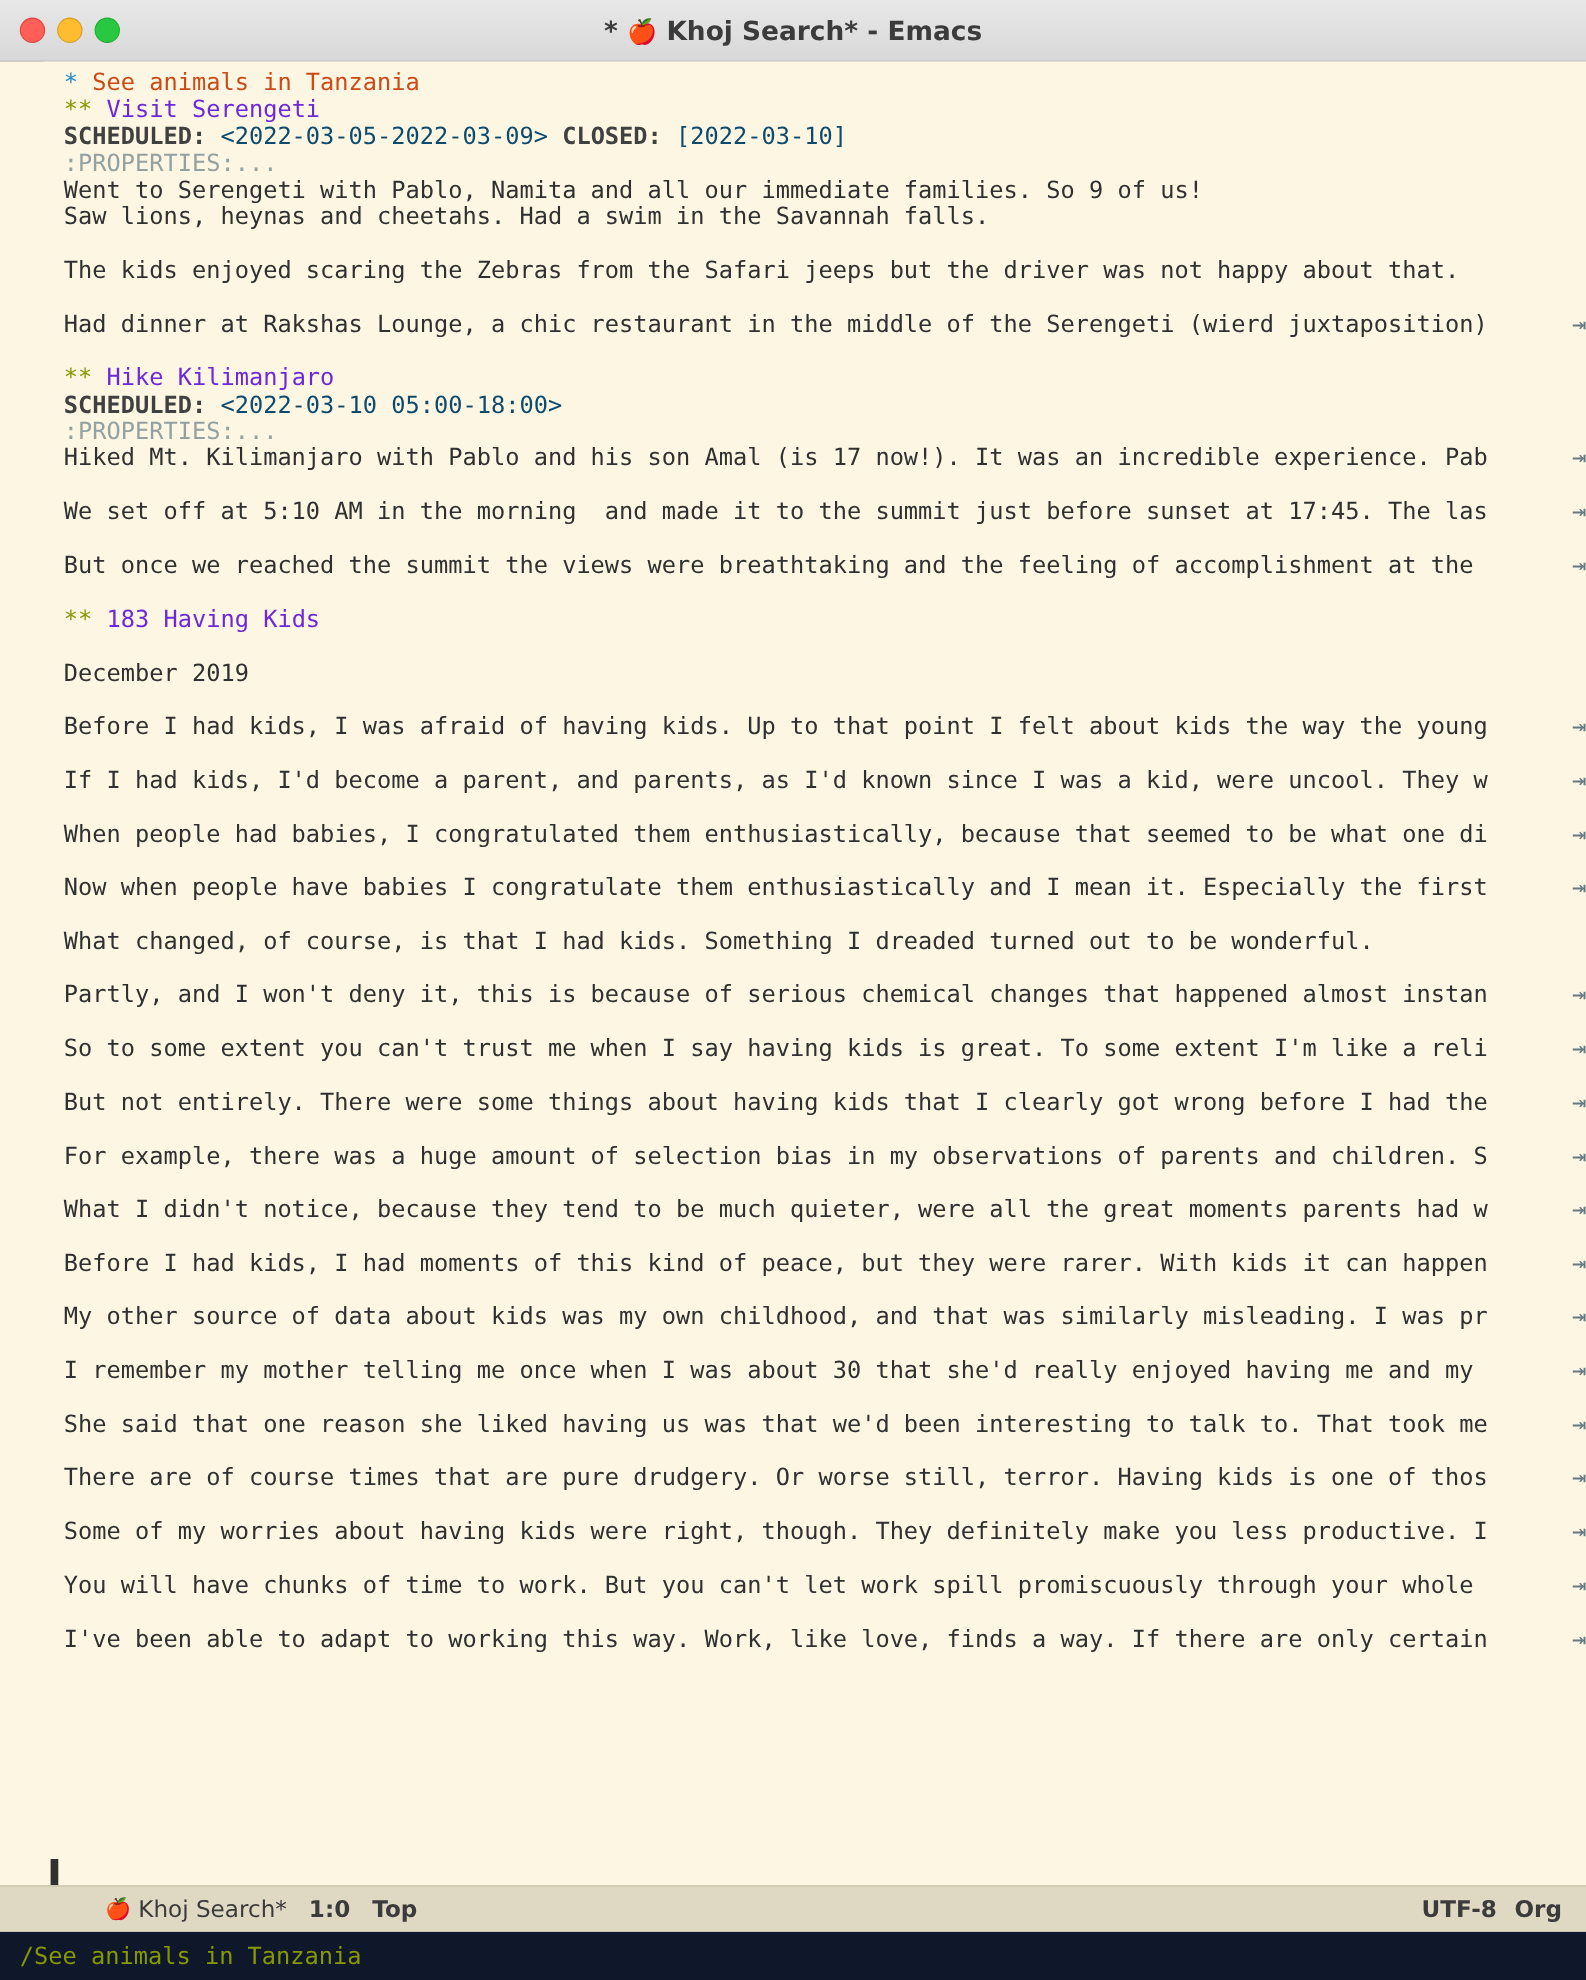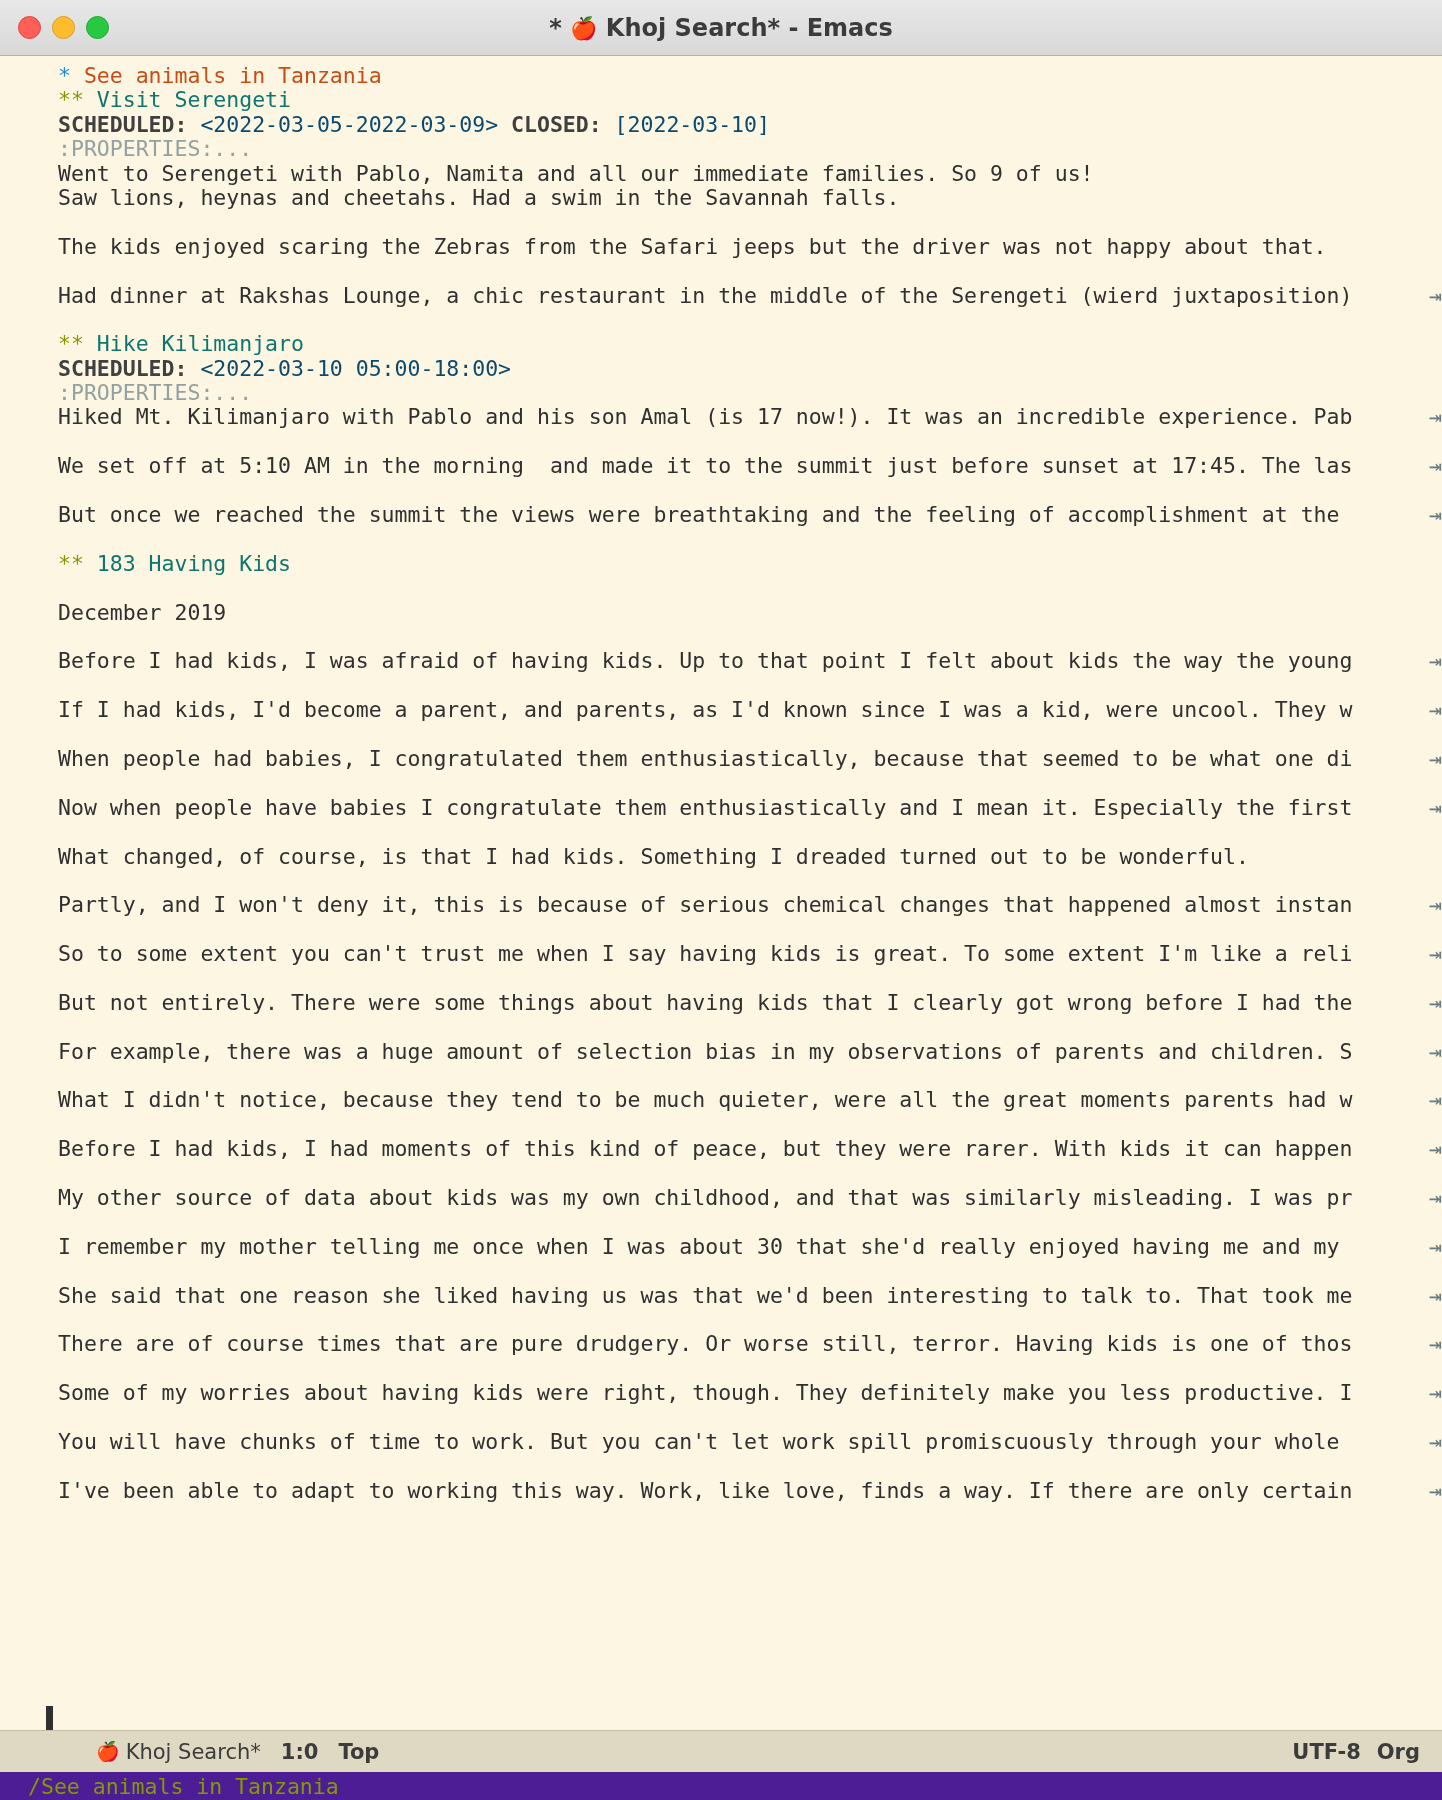--- a/index.html
+++ b/index.html
@@ -74,21 +74,21 @@
     font-size: 21.5px;
     line-height: 24.4px;
     color: #303030;
     white-space: pre;
     overflow: hidden;
     box-sizing: border-box;
   }
   .line { height: 24.4px; position: relative; }
   .blank { height: 24.4px; }
   .h1 { color: #cb4b16; }
-  .h2 { color: #0f766e; }
+  .h2 { color: #6d28d9; }
   .kw { color: #404040; font-weight: bold; }
   .ts  { color: #0c4a6e; }
   .drawer { color: #93a1a1; text-align: center; }
   .stars-h1 { color: #268bd2; }
   .stars-h2 { color: #859900; }
   .cont {
     position: absolute;
     right: 0px;
     top: 0;
     color: #657b83;
@@ -124,27 +124,27 @@
     margin-left: auto;
     display: flex;
     gap: 16px;
     font-weight: bold;
   }
   .ml-icon { font-size: 19px; margin-right: 6px; }
 
   
   .minibuffer {
     flex: 0 0 auto;
-    height: 28px;
-    background: #4c1d95;
+    height: 44px;
+    background: #0f172a;
     color: #859900;
     font-size: 21.5px;
     display: flex;
     align-items: center;
-    padding-left: 28px;
+    padding-left: 18px;
     box-sizing: border-box;
   }
 </style>
 </head>
 <body>
 
 <div class="window">
 
   <div class="titlebar">
     <div class="traffic">

